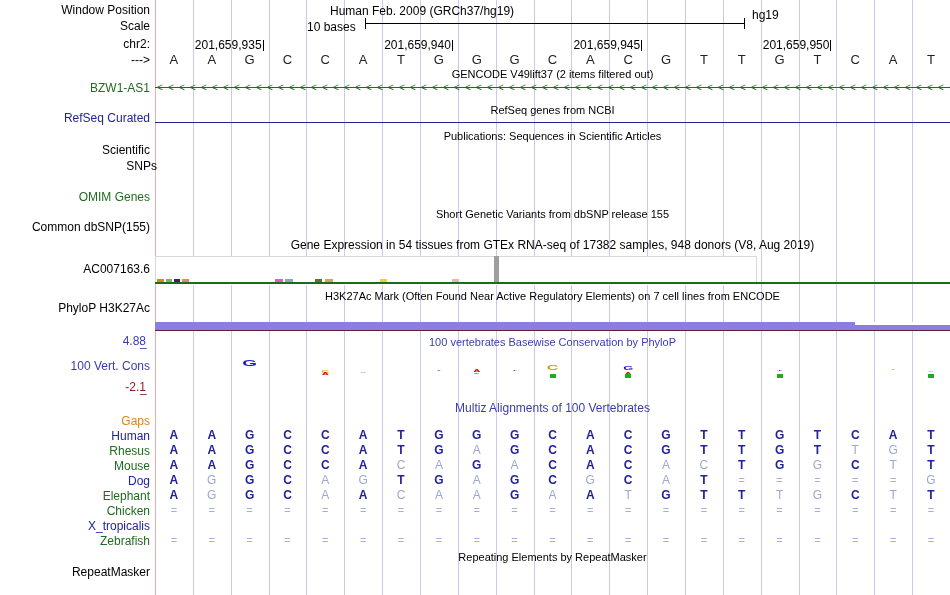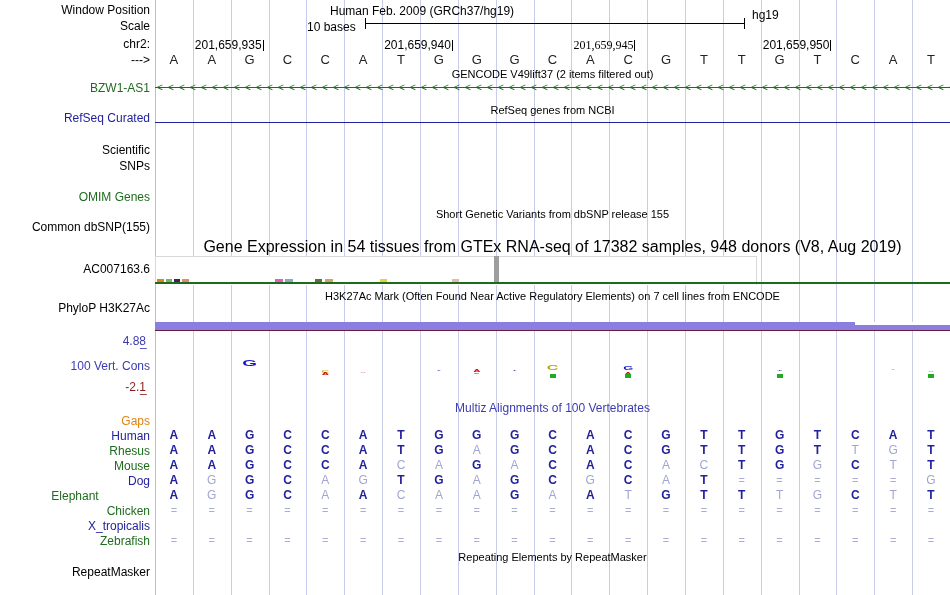--- a/index.html
+++ b/index.html
@@ -112,21 +112,21 @@
     <div class="tl"></div>
       <div class="hb"></div>
       <div class="tr"></div>
   </div>
   <div class="abs" style="left:752px;top:8px;">hg19</div>
 
   <div class="lbl" style="left:0;top:38px;width:150px;">chr2:</div>
   <div id="postickrow">
       <div class="postick" style="left: 194.857px; top: 38px;"><span>201,659,935</span><span class="bar"></span></div>
       <div class="postick" style="left: 384.143px; top: 38px;"><span>201,659,940</span><span class="bar"></span></div>
-      <div class="postick" style="left: 573.429px; top: 38px; font-family: Liberation Serif, serif;"><span>201,659,945</span><span class="bar"></span></div>
+      <div class="postick" style="left: 573.429px; top: 38px;"><span>201,659,945</span><span class="bar"></span></div>
       <div class="postick" style="left: 762.714px; top: 38px;"><span>201,659,950</span><span class="bar"></span></div>
     </div>
 
   <div class="lbl" style="left:0;top:54px;width:150px;">---&gt;</div>
   <div id="baserow" style="position:absolute;left:155px;top:52px;width:795px;height:16px;">
       <div class="baseletter" style="left: 0px; top: 0px;">A</div>
       <div class="baseletter" style="left: 37.9px; top: 0px;">A</div>
       <div class="baseletter" style="left: 75.7px; top: 0px;">G</div>
       <div class="baseletter" style="left: 113.6px; top: 0px;">C</div>
       <div class="baseletter" style="left: 151.4px; top: 0px;">C</div>
@@ -224,29 +224,30 @@
       <span class="ar" style="left: 761px;">&lt;</span>
       <span class="ar" style="left: 772px;">&lt;</span>
       <span class="ar" style="left: 783px;">&lt;</span>
       <span class="ar" style="left: 794px;">&lt;</span>
     </div>
 
   <div class="trktitle" style="top:104px;">RefSeq genes from NCBI</div>
   <div class="lbl navy" style="left:0;top:112px;width:150px;">RefSeq Curated</div>
   <div id="refline"></div>
 
+  <div class="trktitle" style="top:130px;">Publications: Sequences in Scientific Articles</div>
   <div class="lbl" style="left:0;top:144px;width:150px;">Scientific</div>
-  <div class="lbl" style="left:0;top:160px;width:150px;">SNPs</div>
+  <div class="lbl" style="left:7px;top:160px;width:150px;">SNPs</div>
 
   <div class="lbl green" style="left:0;top:191px;width:150px;">OMIM Genes</div>
 
   <div class="trktitle" style="top:208px;">Short Genetic Variants from dbSNP release 155</div>
   <div class="lbl" style="left:0;top:221px;width:150px;">Common dbSNP(155)</div>
 
-  <div class="trktitle" style="top:238px;font-size:16px;">Gene Expression in 54 tissues from GTEx RNA-seq of 17382 samples, 948 donors (V8, Aug 2019)</div>
+  <div class="trktitle" style="top:238px;font-size:12px;">Gene Expression in 54 tissues from GTEx RNA-seq of 17382 samples, 948 donors (V8, Aug 2019)</div>
   <div class="lbl" style="left:0;top:263px;width:150px;">AC007163.6</div>
   <div id="gtexbox"></div>
   <div id="gtexgrey"></div>
   <div id="gtexbars">
       <div class="gtick" style="left: 157px; width: 7px; background: rgb(224, 130, 20);"></div>
       <div class="gtick" style="left: 166px; width: 6px; background: rgb(127, 176, 105);"></div>
       <div class="gtick" style="left: 174px; width: 6px; background: rgb(74, 26, 92);"></div>
       <div class="gtick" style="left: 182px; width: 7px; background: rgb(224, 138, 106);"></div>
       <div class="gtick" style="left: 275px; width: 8px; background: rgb(224, 96, 192);"></div>
       <div class="gtick" style="left: 285px; width: 8px; background: rgb(138, 168, 200);"></div>
@@ -258,20 +259,21 @@
   <div id="gtexbase"></div>
 
   <div class="trktitle" style="top:290px;">H3K27Ac Mark (Often Found Near Active Regulatory Elements) on 7 cell lines from ENCODE</div>
   <div class="lbl" style="left:0;top:302px;width:150px;">PhyloP H3K27Ac</div>
   <div id="h3k">
       <div style="position: absolute; left: 700px; top: 3px; width: 95px; height: 5px; background: rgb(138, 126, 224);"></div>
       <div style="position: absolute; left: 700px; top: 0px; width: 95px; height: 3px; background: rgb(255, 255, 255);"></div>
     </div>
   <div id="h3kbase"></div>
 
+  <div class="trktitle blue" style="top:336px;">100 vertebrates Basewise Conservation by PhyloP</div>
   <div class="lbl blue" style="left:0;top:335px;width:146px;">4.88</div>
   <div class="abs blue" style="left:140px;top:335px;">_</div>
   <div class="lbl blue" style="left:0;top:360px;width:150px;">100 Vert. Cons</div>
   <div class="lbl dred" style="left:0;top:381px;width:146px;">-2.1</div>
   <div class="abs dred" style="left:140px;top:381px;">_</div>
   <div id="cons">
       <div class="cg" style="left: 75.7px; top: 2px; font-size: 19px; color: rgb(21, 21, 208); transform: scaleY(0.431111);">G</div>
       <div class="cg" style="left: 151.4px; top: 14px; font-size: 11px; color: rgb(200, 180, 0); transform: scaleY(0.342222);">C</div>
       <div class="cg" style="left: 151.4px; top: 17px; font-size: 10px; color: rgb(204, 17, 17); transform: scaleY(0.331111);">A</div>
       <div class="cg" style="left: 189.3px; top: 16px; font-size: 8px; color: rgb(204, 85, 85); transform: scaleY(0.308889);">A</div>
@@ -291,21 +293,21 @@
       <div style="position: absolute; width: 6px; height: 4px; background: rgb(34, 170, 34); top: 22px; left: 773.1px;"></div>
     </div>
 
   <div class="trktitle blue" style="top:401px;font-size:12px;">Multiz Alignments of 100 Vertebrates</div>
   <div class="lbl orange" style="left:0;top:415px;width:150px;">Gaps</div>
   <div id="specieslabels">
       <div class="lbl" style="left: 0px; top: 430px; width: 150px; color: rgb(34, 34, 156);">Human</div>
       <div class="lbl" style="left: 0px; top: 445px; width: 150px; color: rgb(31, 107, 31);">Rhesus</div>
       <div class="lbl" style="left: 0px; top: 460px; width: 150px; color: rgb(31, 107, 31);">Mouse</div>
       <div class="lbl" style="left: 0px; top: 475px; width: 150px; color: rgb(34, 34, 156);">Dog</div>
-      <div class="lbl" style="left: 0px; top: 490px; width: 150px; color: rgb(31, 107, 31); text-align: center;">Elephant</div>
+      <div class="lbl" style="left: 0px; top: 490px; width: 150px; color: rgb(31, 107, 31);">Elephant</div>
       <div class="lbl" style="left: 0px; top: 505px; width: 150px; color: rgb(31, 107, 31);">Chicken</div>
       <div class="lbl" style="left: 0px; top: 520px; width: 150px; color: rgb(34, 34, 156);">X_tropicalis</div>
       <div class="lbl" style="left: 0px; top: 535px; width: 150px; color: rgb(31, 107, 31);">Zebrafish</div>
     </div>
   <div id="alnmatrix">
       <div class="alnrow" style="top: 428px;">
         <div class="alncell" style="left: 0px; color: rgb(34, 34, 156); font-weight: bold;">A</div>
         <div class="alncell" style="left: 37.9px; color: rgb(34, 34, 156); font-weight: bold;">A</div>
         <div class="alncell" style="left: 75.7px; color: rgb(34, 34, 156); font-weight: bold;">G</div>
         <div class="alncell" style="left: 113.6px; color: rgb(34, 34, 156); font-weight: bold;">C</div>

